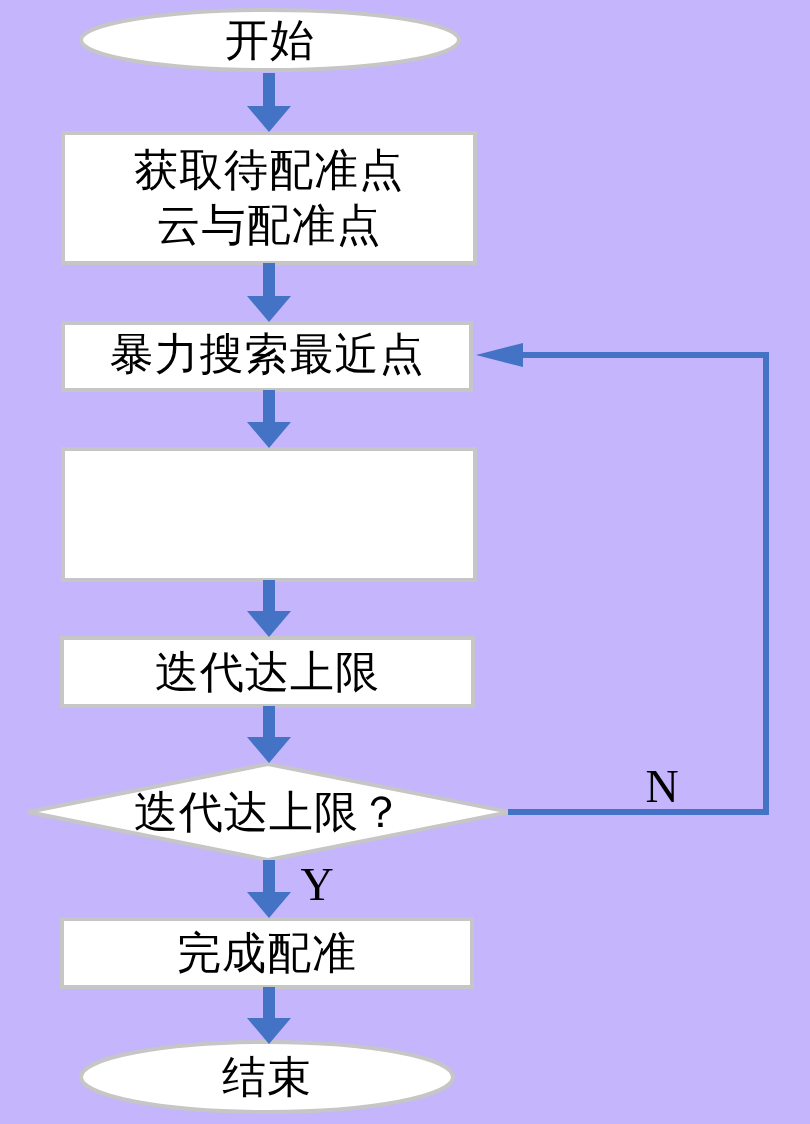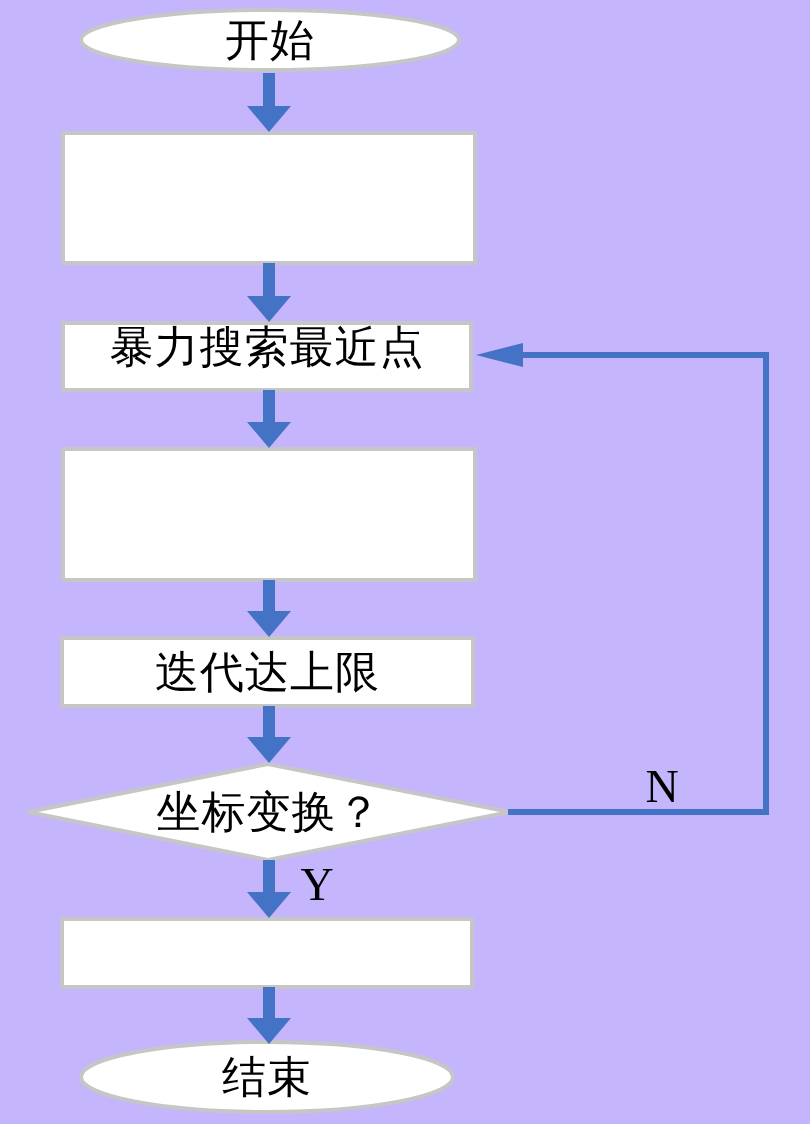--- a/index.html
+++ b/index.html
@@ -95,28 +95,31 @@
     </g>
 
     <g>
       <polyline points="508,812 766,812 766,355 523,355" fill="none" stroke="#4472c4" stroke-width="6"></polyline>
       <polygon points="476,355 523,343 523,367" fill="#4472c4"></polygon>
     </g>
   </svg>
 
   <div class="node-label" style="left:81px; top:10px; width:378px; height:61px;">开始</div>
 
+  <div class="node-label" style="left:63px; top:133px; width:412px; height:130px;">获取待配准点
+云与配准点</div>
 
-  <div class="node-label" style="left:63px; top:314px; width:408px; height:67px;">暴力搜索最近点</div>
+  <div class="node-label" style="left:63px; top:321px; width:408px; height:67px;">暴力搜索最近点</div>
 
 
   <div class="node-label" style="left:62px; top:638px; width:411px; height:68px;">迭代达上限</div>
 
-  <div class="node-label" style="left:28px; top:764px; width:482px; height:96px;">坐标变换？</div>
+  <div class="node-label" style="left:28px; top:764px; width:482px; height:96px;">迭代达上限？</div>
 
+  <div class="node-label" style="left:62px; top:919px; width:410px; height:68px;">完成配准</div>
 
   <div class="node-label" style="left:81px; top:1042px; width:372px; height:70px;">结束</div>
 
   <div class="branch-label" style="left:294px; top:864px; width:46px; height:42px;">Y</div>
 
   <div class="branch-label" style="left:639px; top:766px; width:46px; height:42px;">N</div>
 
 </div>
 
 </body></html>

